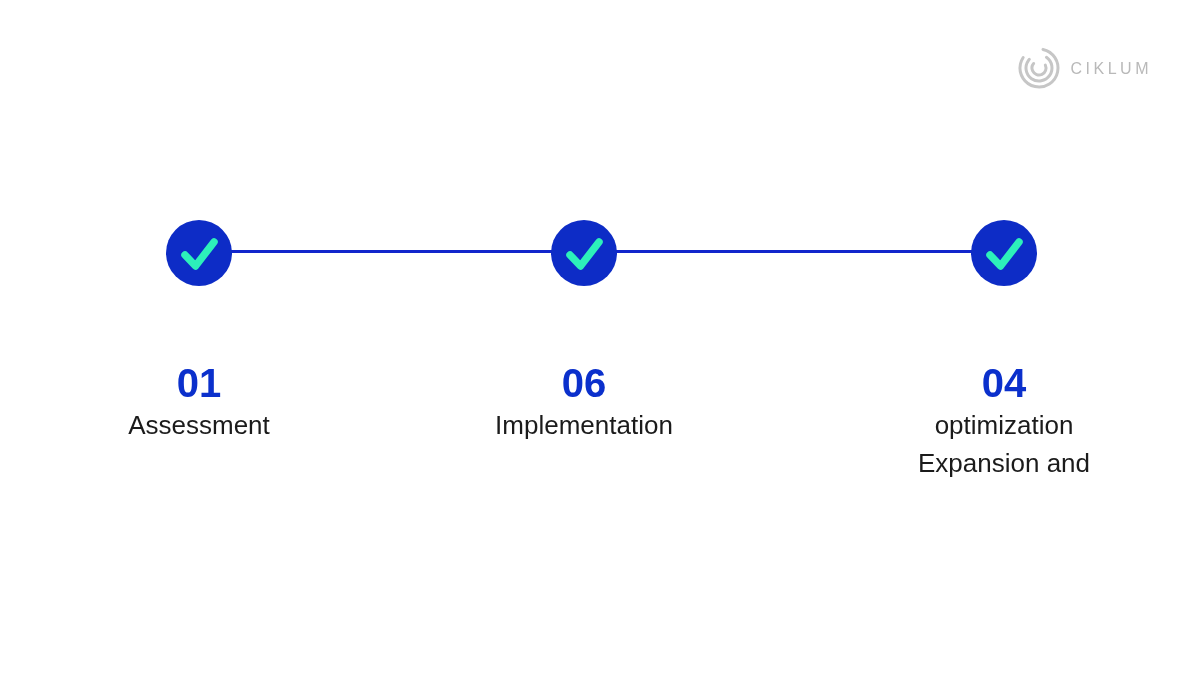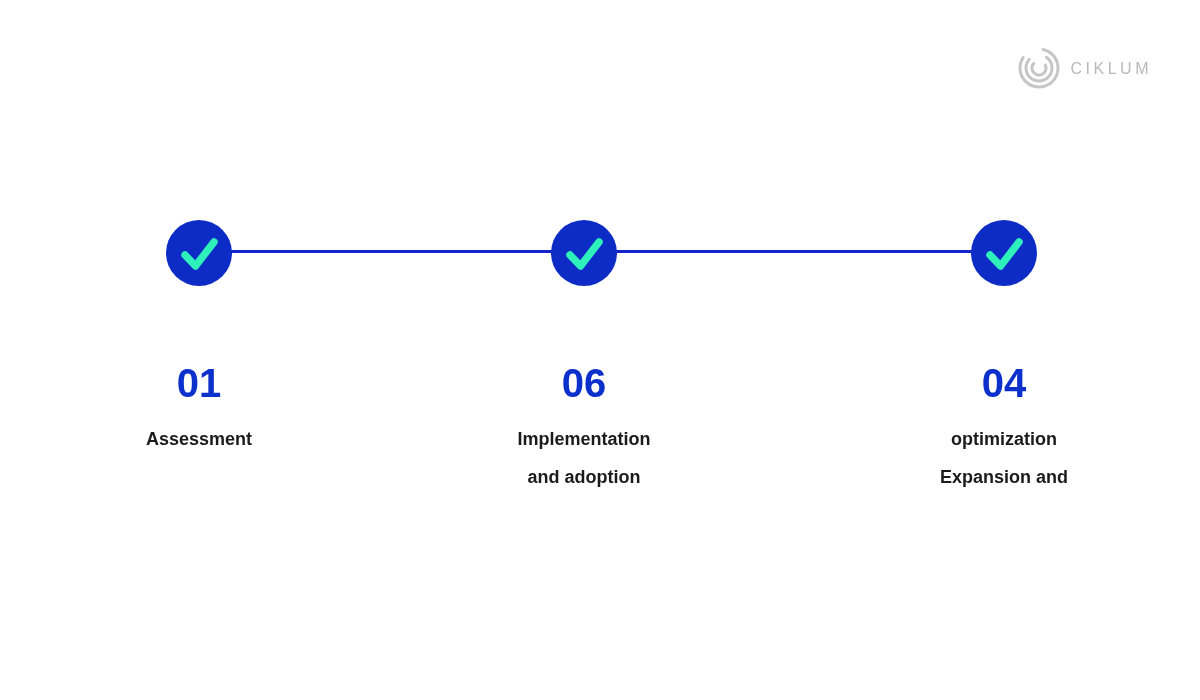--- a/index.html
+++ b/index.html
@@ -63,26 +63,25 @@
     text-align: center;
   }
   .step-1 { left: 49px; }
   .step-2 { left: 434px; }
   .step-3 { left: 854px; }
   .step-number {
     color: #0b30cc;
     font-size: 40px;
     font-weight: 700;
     line-height: 46px;
-    margin-bottom: 14px;
   }
   .step-title {
     color: #1b1b1b;
-    font-size: 18px;
-    font-weight: 700;
+    font-size: 26px;
+    font-weight: 400;
     line-height: 38px;
   }
 </style>
 </head>
 <body>
 
 <div class="canvas">
 
   <div class="logo">
     <svg class="logo-mark" viewBox="0 0 48 48" aria-hidden="true">
@@ -122,21 +121,20 @@
     <div class="step-number">01</div>
     <div class="step-title">
       <div>Assessment</div>
     </div>
   </div>
 
   <div class="step step-2">
     <div class="step-number">06</div>
     <div class="step-title">
       <div>Implementation</div>
-      <div>and adoption</div>
     </div>
   </div>
 
   <div class="step step-3">
     <div class="step-number">04</div>
     <div class="step-title">
       <div>optimization</div>
       <div>Expansion and</div>
     </div>
   </div>

